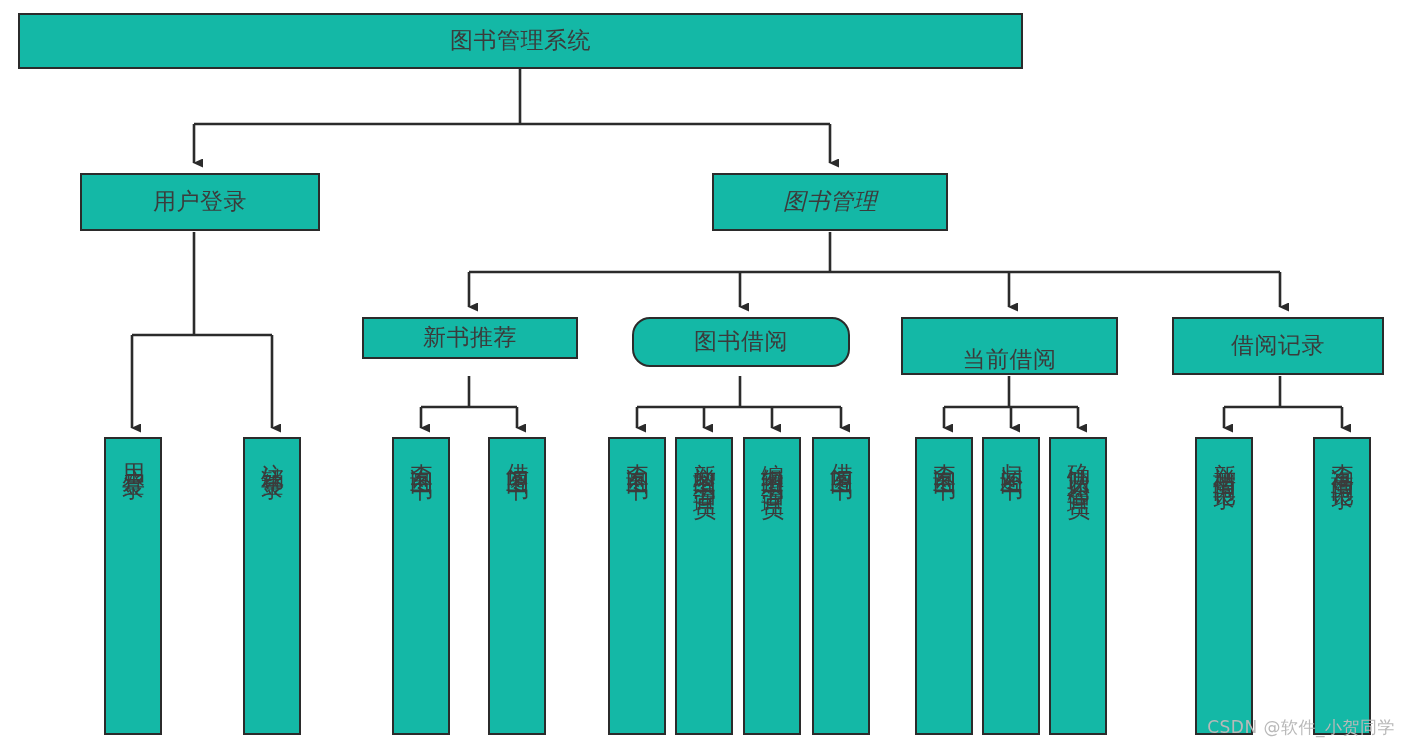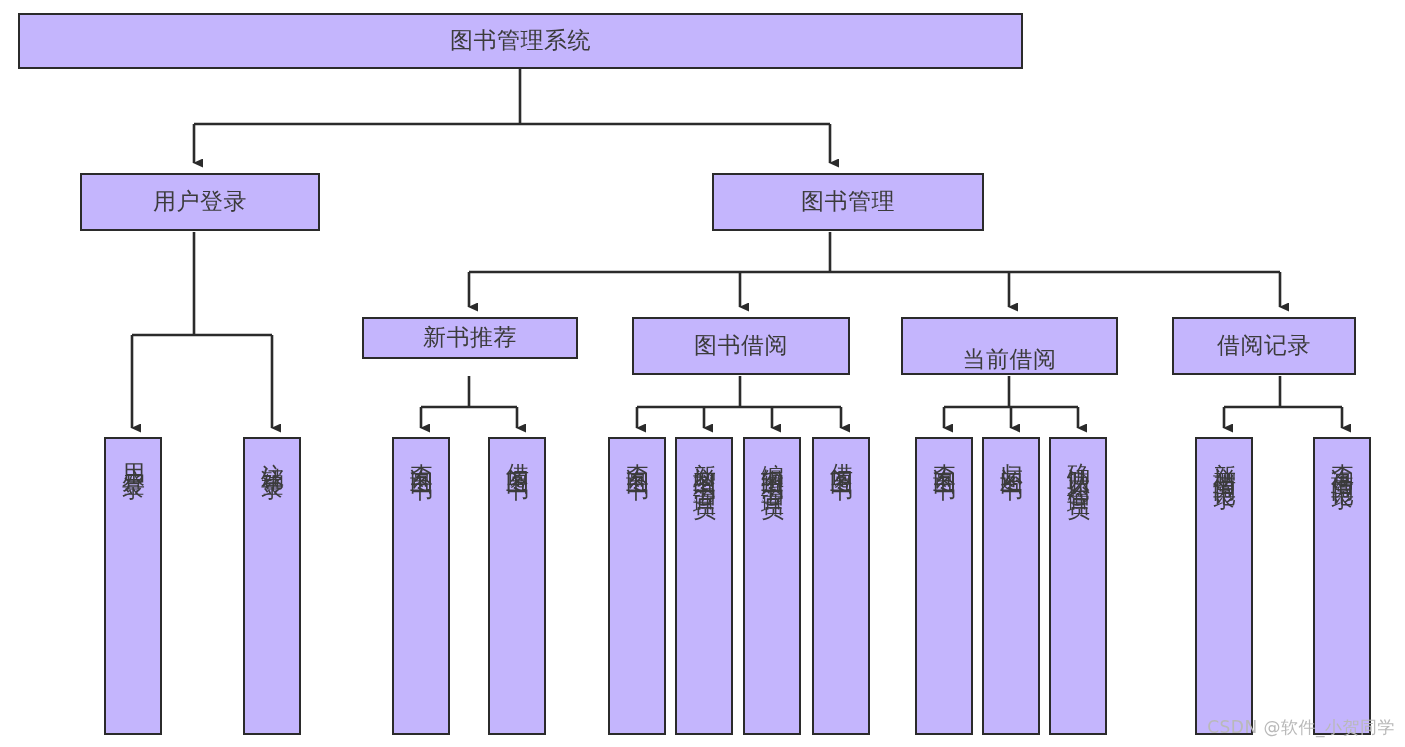--- a/index.html
+++ b/index.html
@@ -22,21 +22,21 @@
     position: absolute;
     left: 0;
     top: 0;
     width: 1405px;
     height: 747px;
     pointer-events: none;
   }
   .node {
     position: absolute;
     box-sizing: border-box;
-    background: #c4b5fd;
+    background: #14b8a6;
     border: 2px solid #2b2b2b;
     display: flex;
     align-items: center;
     justify-content: center;
     z-index: 2;
   }
   .node-label {
     color: #3b3b3b;
     letter-spacing: 0.5px;
     white-space: nowrap;
@@ -131,34 +131,34 @@
     </g>
   </svg>
 
   <div class="node root horizontal" style="left:18px; top:13px; width:1005px; height:56px;">
     <span class="node-label">图书管理系统</span>
   </div>
 
   <div class="node horizontal" style="left:80px; top:173px; width:240px; height:58px;">
     <span class="node-label">用户登录</span>
   </div>
-  <div class="node horizontal" style="left:712px; top:173px; width:272px; height:58px;">
+  <div class="node horizontal" style="left:712px; top:173px; width:236px; height:58px;font-style:italic;">
     <span class="node-label">图书管理</span>
   </div>
 
   <div class="node horizontal" style="left:362px; top:317px; width:216px; height:42px;">
     <span class="node-label">新书推荐</span>
   </div>
-  <div class="node horizontal" style="left:632px; top:317px; width:218px; height:58px;">
+  <div class="node horizontal" style="left:632px; top:317px; width:218px; height:50px;border-radius:18px;">
     <span class="node-label">图书借阅</span>
   </div>
   <div class="node horizontal" style="left:901px; top:317px; width:217px; height:58px;align-items:flex-end;">
     <span class="node-label">当前借阅</span>
   </div>
-  <div class="node horizontal" style="left:1172px; top:317px; width:184px; height:58px;">
+  <div class="node horizontal" style="left:1172px; top:317px; width:212px; height:58px;">
     <span class="node-label">借阅记录</span>
   </div>
 
   <div class="node vertical" style="left:104px; top:437px; width:58px; height:298px;">
     <span class="node-label">用户登录</span>
   </div>
   <div class="node vertical" style="left:243px; top:437px; width:58px; height:298px;">
     <span class="node-label">注销登录</span>
   </div>
 

